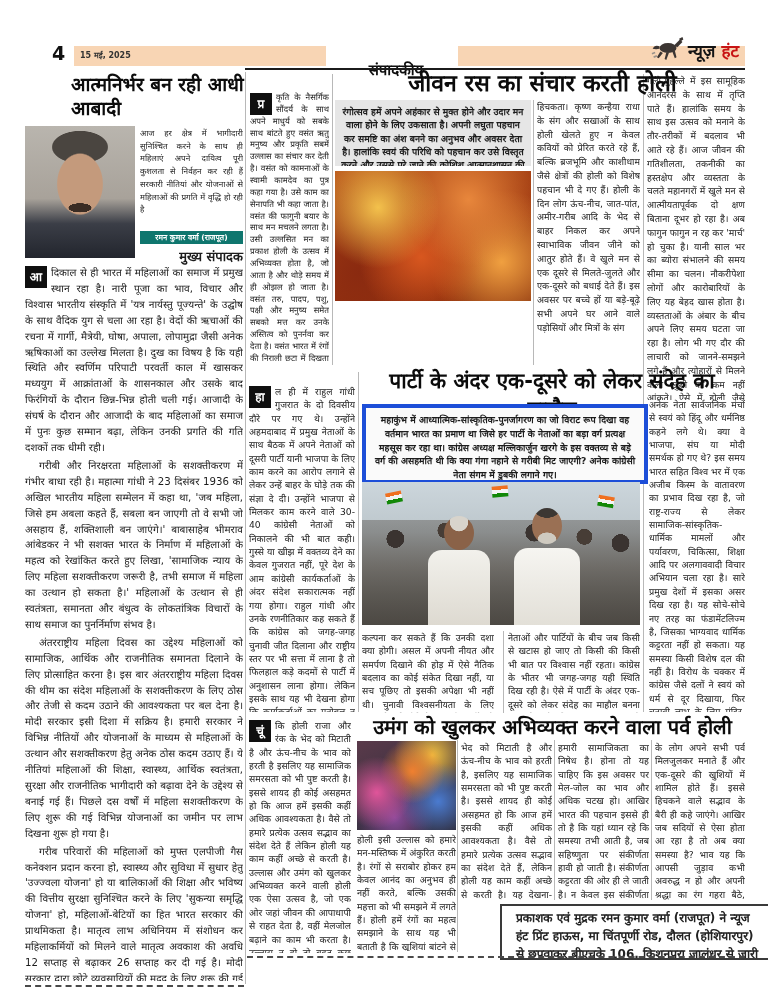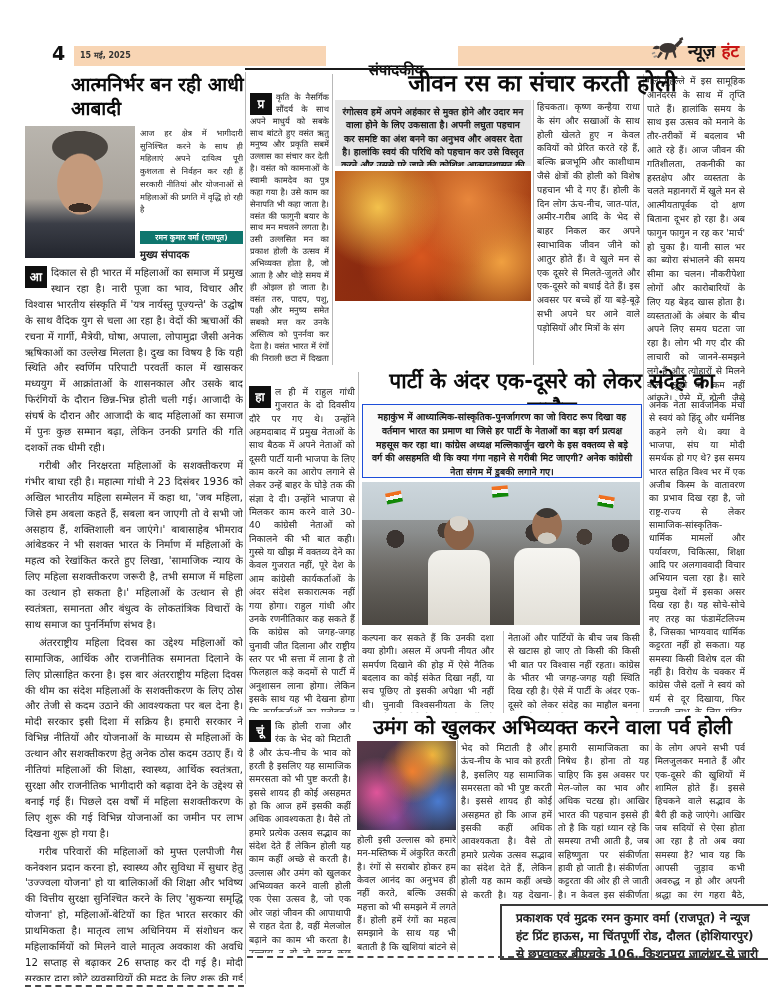--- a/index.html
+++ b/index.html
@@ -41,21 +41,21 @@
   .a1-photo{left:25px;top:126px;width:110px;height:132px;
     background:
       radial-gradient(ellipse 15px 6px at 50% 62%, #3a2c24 75%, rgba(0,0,0,0) 78%),
       radial-gradient(ellipse 36px 48px at 50% 44%, #c49a7c 62%, rgba(0,0,0,0) 65%),
       radial-gradient(ellipse 38px 22px at 50% 16%, #4a4540 72%, rgba(0,0,0,0) 75%),
       linear-gradient(180deg,#b9b5ae 0%,#a8a29a 55%,#3b3e47 74%,#22252d 100%);
   }
   .a1-intro{left:140px;top:127px;width:103px;height:101px;font-size:8.2px;line-height:1.55;font-weight:500;color:#222;}
   .a1-author{left:140px;top:231px;width:103px;height:13px;background:#0f766e;color:#fff;
     font-size:7.6px;font-weight:700;text-align:center;line-height:13px;}
-  .a1-role{left:140px;top:247px;width:103px;text-align:left;font-size:10px;font-weight:800;}
+  .a1-role{left:140px;top:247px;width:103px;text-align:right;font-size:13px;font-weight:800;}
   .a1-body{left:25px;top:265px;width:218px;height:716px;font-size:10.2px;line-height:1.56;}
   .a1-dash{left:25px;top:985px;width:219px;}
   .vr-1{left:245px;top:72px;height:912px;}
 
   
   .a2-title{left:340px;top:66px;width:405px;text-align:center;font-size:23px;font-weight:800;color:#0b0b0b;}
   .a2-col1{left:250px;top:92px;width:79px;height:273px;font-size:8.3px;line-height:1.43;}
   .a2-box{left:335px;top:100px;width:184px;height:56px;background:#e6e6e6;
     font-size:9.2px;font-weight:700;text-align:center;line-height:1.45;padding:5px 6px;overflow:hidden;}
   .a2-img{left:335px;top:171px;width:196px;height:130px;
@@ -69,21 +69,21 @@
   .a2-under{left:335px;top:305px;width:196px;height:60px;font-size:9.2px;line-height:1.5;}
   .a2-col3{left:537px;top:100px;width:103px;height:265px;font-size:9.2px;line-height:1.5;}
   .a2-col4{left:647px;top:74px;width:98px;height:326px;font-size:9.2px;line-height:1.5;}
   .vr-2a{left:332px;top:74px;height:291px;}
   .vr-2b{left:533px;top:100px;height:265px;}
   .vr-2c{left:643px;top:74px;height:638px;}
 
   
   .a3-title{left:362px;top:366px;width:380px;text-align:center;font-size:21px;font-weight:800;color:#0b0b0b;}
   .a3-left{left:249px;top:385px;width:106px;height:327px;font-size:9.2px;line-height:1.45;}
-  .a3-box{left:362px;top:404px;width:264px;height:62px;border:1px solid #1d4ed8;background:#fafafa;
+  .a3-box{left:362px;top:404px;width:264px;height:62px;border:4px solid #1d4ed8;background:#fafafa;
     font-size:9.2px;font-weight:700;text-align:center;line-height:1.5;padding:5px 7px;overflow:hidden;}
   .a3-img{left:362px;top:482px;width:278px;height:143px;overflow:hidden;
     background:linear-gradient(180deg,#ccd6dc 0%,#bcc6cb 35%,#9b9b98 60%,#5f5d58 100%);}
   .a3-img .crowd{position:absolute;left:0;top:38px;width:278px;height:105px;
     background:
       radial-gradient(circle 9px at 12% 18%, #3a3330 98%, rgba(0,0,0,0) 100%),
       radial-gradient(circle 8px at 30% 10%, #473d36 98%, rgba(0,0,0,0) 100%),
       radial-gradient(circle 9px at 62% 12%, #3a3330 98%, rgba(0,0,0,0) 100%),
       radial-gradient(circle 8px at 80% 16%, #473d36 98%, rgba(0,0,0,0) 100%),
       radial-gradient(circle 9px at 93% 22%, #3a3330 98%, rgba(0,0,0,0) 100%),

